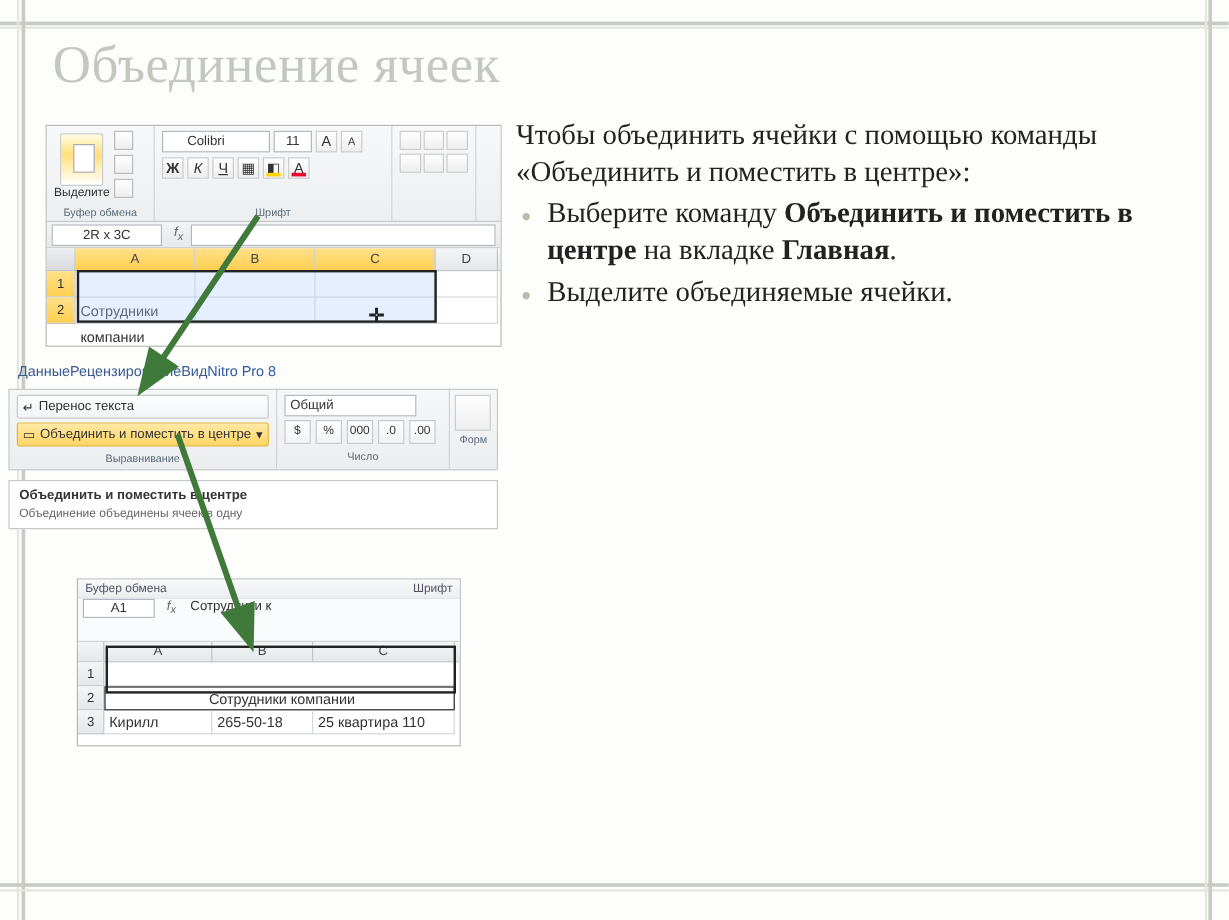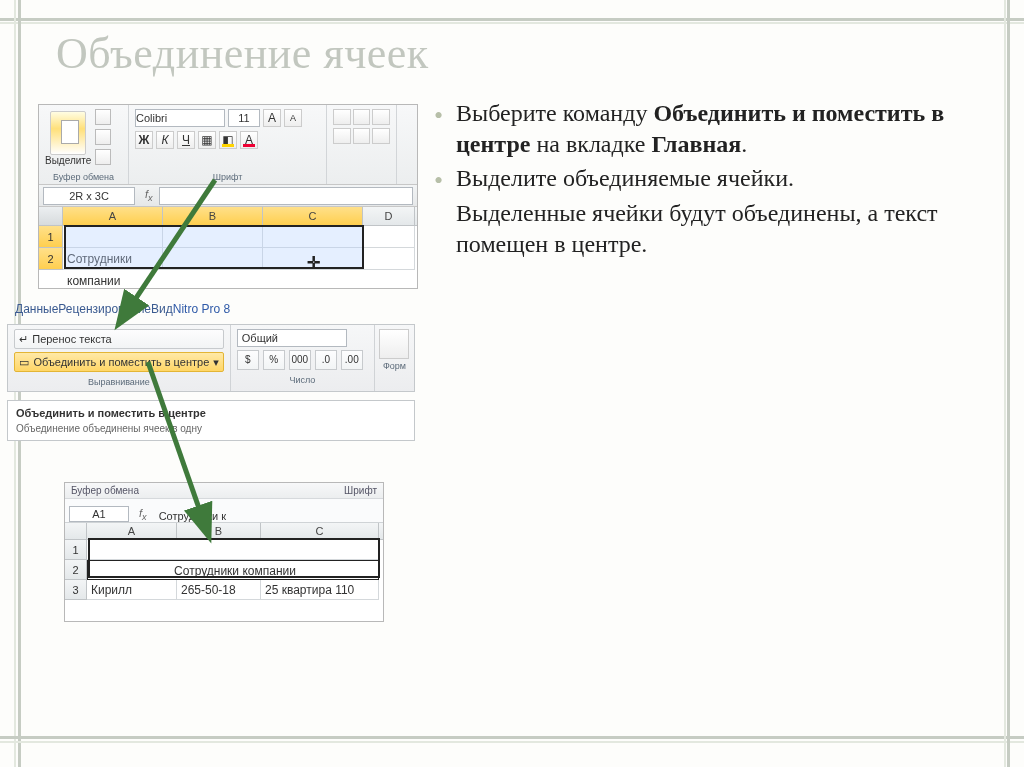--- a/index.html
+++ b/index.html
@@ -20,21 +20,21 @@
   .left-v2 { top: 0; left: 14px; width: 2px; height: 767px; background: #e3e8df; }
   .bot-h { bottom: 28px; left: 0; width: 1024px; height: 3px; }
   .bot-h2 { bottom: 24px; left: 0; width: 1024px; height: 2px; background: #e3e8df; }
   .right-v { top: 0; right: 14px; width: 3px; height: 767px; }
   .right-v2 { top: 0; right: 18px; width: 2px; height: 767px; background: #e3e8df; }
 
   
   .slide-title {
     position: absolute;
     top: 28px;
-    left: 56px;
+    left: 44px;
     font-size: 44px;
     font-weight: 400;
     color: #c2c7bf;
     letter-spacing: 0.5px;
     font-family: Georgia, serif;
   }
 
   
   .text-col {
     position: absolute;
@@ -110,21 +110,21 @@
     background: #fff;
     border: 1px solid #aaa;
   }
   .paste-side { display:flex; flex-direction:column; gap:4px; margin-left:4px; }
   .paste-side .sq { width:16px; height:16px; border:1px solid #bbb; background:linear-gradient(#fff,#eee); }
 
   .font-group { width: 198px; }
   .font-row1 { display:flex; gap:3px; align-items:center; }
   .font-name {
     width: 90px; height: 18px; border:1px solid #b3b9c0;
-    background:#fff; padding-left:0; line-height:16px; font-size:11px;
+    background:#fff; padding-left:20px; line-height:16px; font-size:11px;
   }
   .font-size {
     width: 32px; height: 18px; border:1px solid #b3b9c0;
     background:#fff; text-align:center; line-height:16px; font-size:11px;
   }
   .aa { width:18px; height:18px; border:1px solid #ccc; text-align:center; font-size:12px; line-height:16px; background:linear-gradient(#fff,#eee); }
   .font-row2 { display:flex; gap:3px; margin-top:4px; }
   .font-row2 .btn {
     width:18px; height:18px; border:1px solid #ccc;
     text-align:center; line-height:16px; font-size:12px;
@@ -222,21 +222,21 @@
   #shot2 .tooltip .sub { color:#666; font-size:10px; margin-top:4px; }
 
   
   #shot3 .hdr {
     display:flex; justify-content:space-between;
     font-size:10px; color:#556; padding:2px 6px;
     border-bottom:1px solid #d6d9dc;
     background:linear-gradient(#f7f8f9,#eceeef);
   }
   #shot3 .name-box-row2 {
-    display:flex; align-items:flex-end; height:24px;
+    display:flex; align-items:flex-start; height:36px;
     border-bottom:1px solid #cfd3d6;
     background:#fafbfc;
   }
   #shot3 .nb2 { width:60px; height:16px; border:1px solid #b3b9c0; background:#fff; margin:0 4px; text-align:center; line-height:14px; font-size:11px; }
   #shot3 .fval { flex:1; padding-left:6px; font-size:11px; color:#333; white-space:nowrap; overflow:hidden; }
   #shot3 .sheet3 { font-size:12px; }
   #shot3 .colhdr3 { display:flex; background:linear-gradient(#f3f5f6,#e4e8ea); border-bottom:1px solid #c0c4c7; }
   #shot3 .ch3 { border-right:1px solid #c0c4c7; text-align:center; height:16px; line-height:16px; font-size:11px; color:#444; }
   #shot3 .ch3.corner { width:22px; }
   #shot3 .ca3 { width:90px; } #shot3 .cb3 { width:84px; } #shot3 .cc3 { width:118px; }
@@ -265,25 +265,25 @@
 <div class="frame-stroke left-v"></div>
 <div class="frame-stroke left-v2"></div>
 <div class="frame-stroke bot-h"></div>
 <div class="frame-stroke bot-h2"></div>
 <div class="frame-stroke right-v"></div>
 <div class="frame-stroke right-v2"></div>
 
 <h1 class="slide-title">Объединение ячеек</h1>
 
 <div class="text-col">
+  <p>Чтобы объединить ячейки с помощью команды «Объединить и поместить в центре»:</p>
   <p class="bullet">
     <span>Выберите команду </span><b>Объединить и поместить в центре</b><span> на вкладке </span><b>Главная</b><span>.</span>
   </p>
   <p class="bullet">Выделите объединяемые ячейки.</p>
-  <p style="padding-left:26px;">Выделенные ячейки будут объединены, а текст помещен в центре.</p>
 </div>
 
 <div id="shot1" class="shot">
   <div class="rib-top">
     <div class="rib-group" style="width:90px;">
       <div style="display:flex;">
         <div>
           <div class="paste-big"></div>
           <div style="font-size:10px;text-align:center;">Выделите</div>
         </div>

